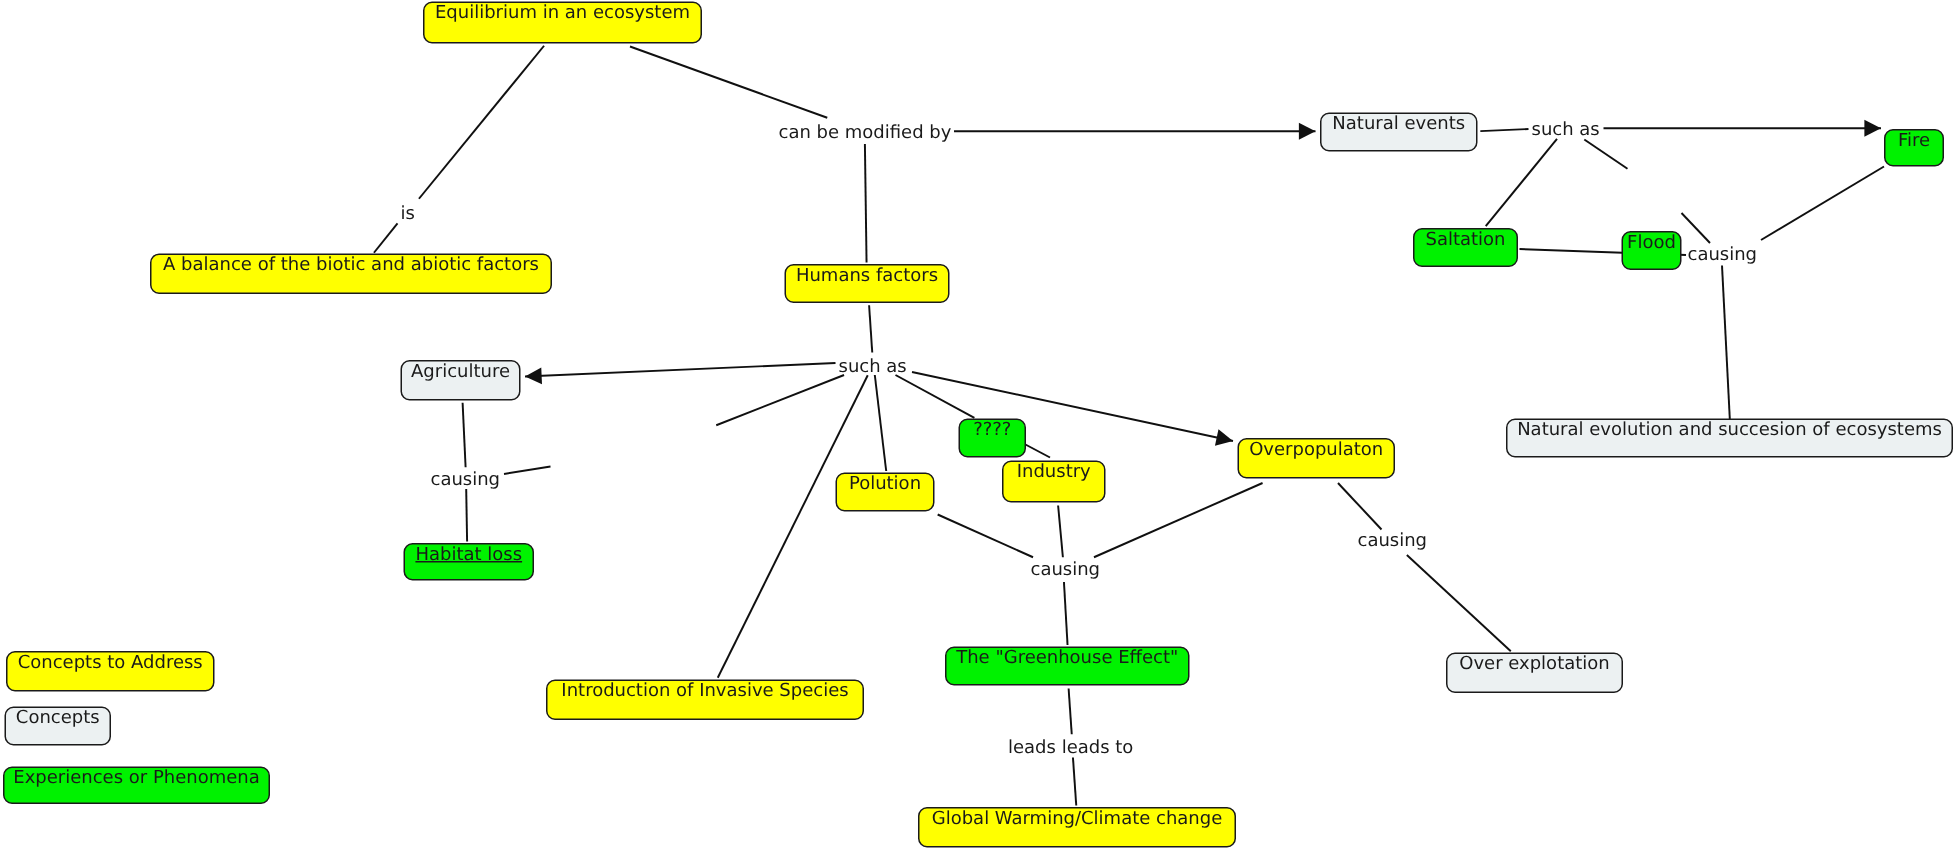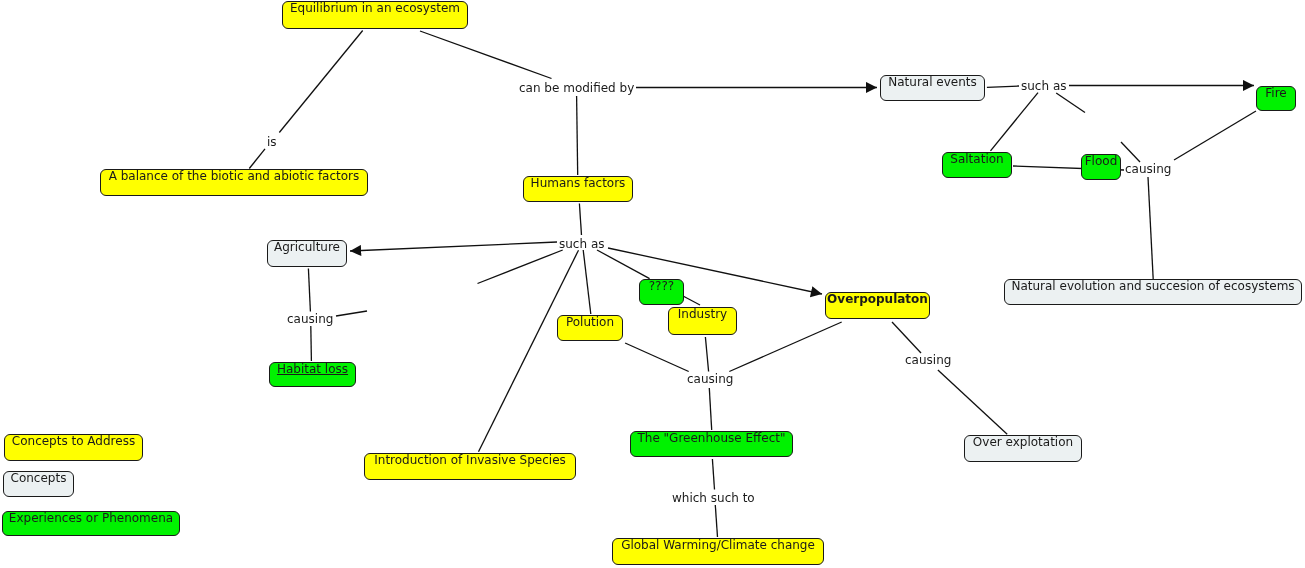--- a/index.html
+++ b/index.html
@@ -90,21 +90,21 @@
     </div>
 <div class="node k-concept_to_address" style="left:557px;top:315px;width:66px;height:26px;">
       <span>Polution</span>
     </div>
 <div class="node k-experience_or_phenomena" style="left:639px;top:279px;width:45px;height:26px;">
       <span>????</span>
     </div>
 <div class="node k-concept_to_address" style="left:668px;top:307px;width:69px;height:28px;">
       <span>Industry</span>
     </div>
-<div class="node k-concept_to_address" style="left:825px;top:292px;width:105px;height:27px;font-weight:bold;">
+<div class="node k-concept_to_address" style="left:825px;top:292px;width:105px;height:27px;">
       <span>Overpopulaton</span>
     </div>
 <div class="node k-concept_to_address" style="left:364px;top:453px;width:212px;height:27px;">
       <span>Introduction of Invasive Species</span>
     </div>
 <div class="node k-experience_or_phenomena" style="left:630px;top:431px;width:163px;height:26px;">
       <span>The "Greenhouse Effect"</span>
     </div>
 <div class="node k-concept" style="left:964px;top:435px;width:118px;height:27px;">
       <span>Over explotation</span>
@@ -122,14 +122,14 @@
       <span>Experiences or Phenomena</span>
     </div>
 <div class="elabel" style="left:267px;top:135.5px;">is</div>
 <div class="elabel" style="left:519px;top:81.5px;">can be modified by</div>
 <div class="elabel" style="left:1021px;top:79.5px;">such as</div>
 <div class="elabel" style="left:1125px;top:162.5px;">causing</div>
 <div class="elabel" style="left:559px;top:237.5px;">such as</div>
 <div class="elabel" style="left:287px;top:312.5px;">causing</div>
 <div class="elabel" style="left:687px;top:372.5px;">causing</div>
 <div class="elabel" style="left:905px;top:353.5px;">causing</div>
-<div class="elabel" style="left:672px;top:491.5px;">which such to</div>
+<div class="elabel" style="left:672px;top:491.5px;">leads leads to</div>
 </div>
 
 </body></html>

